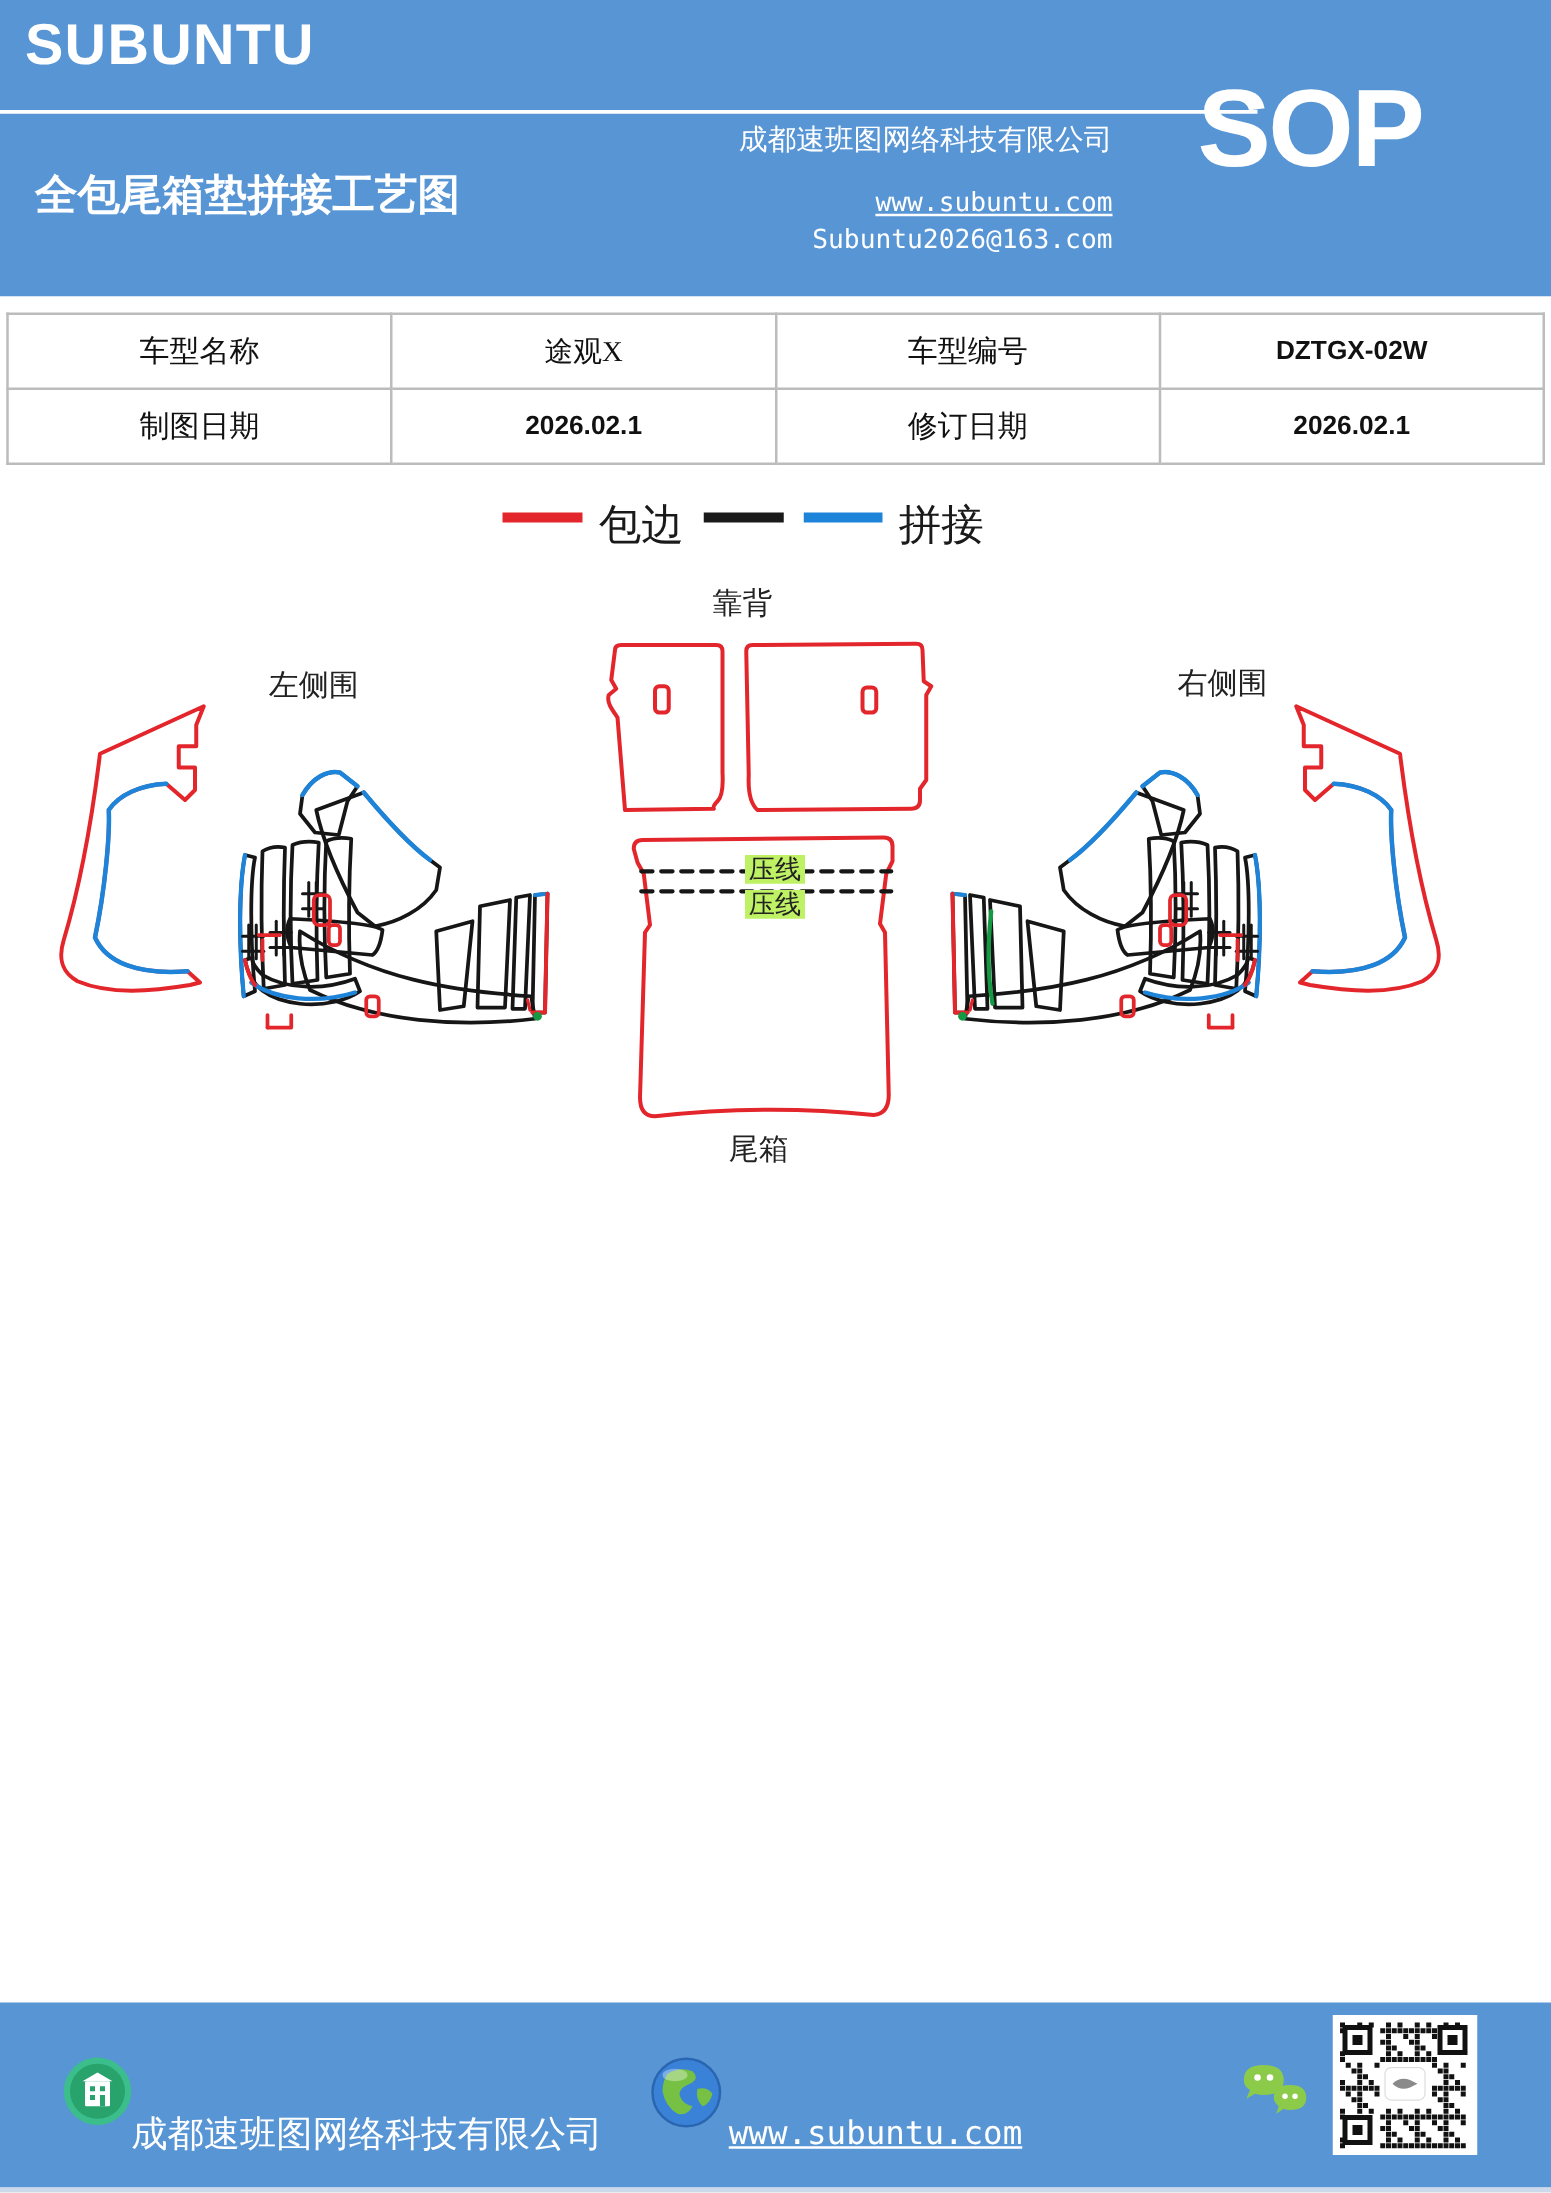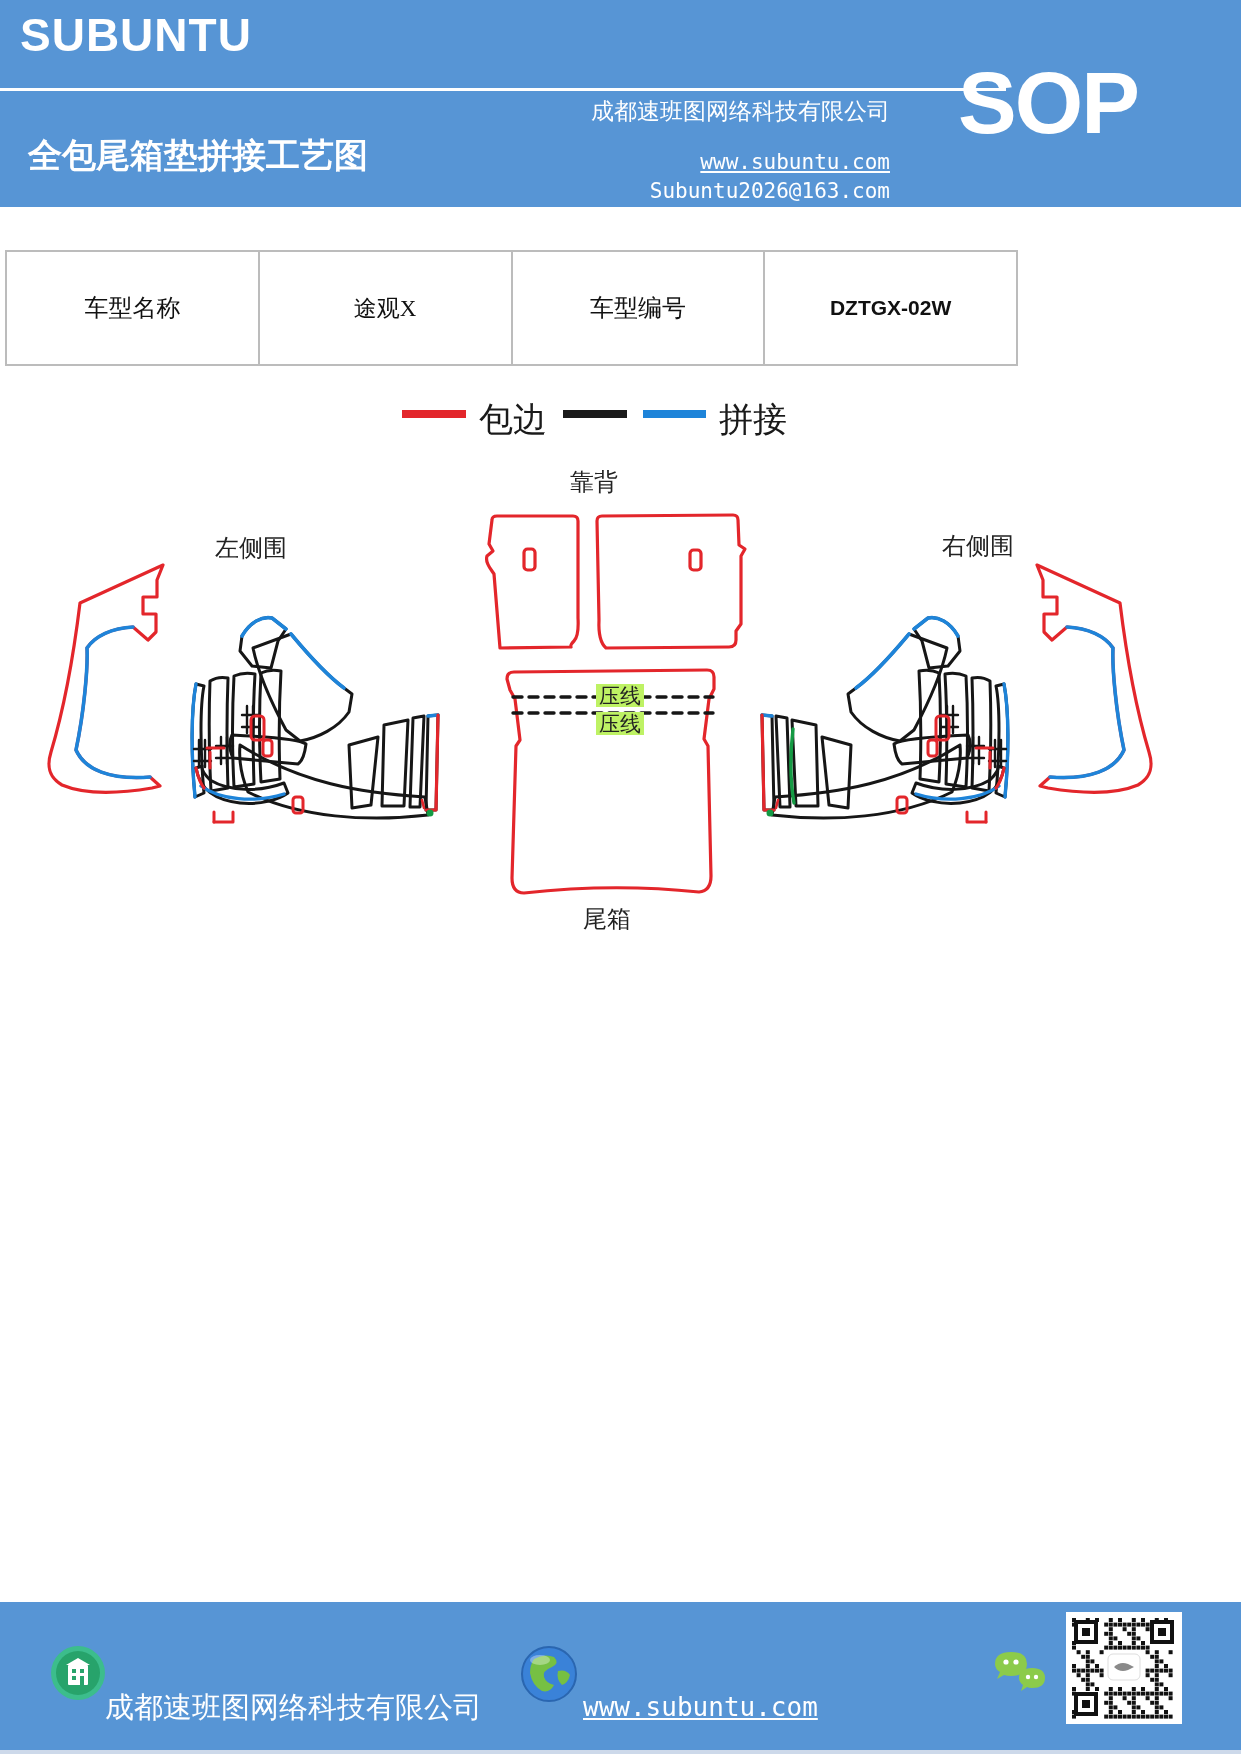--- a/index.html
+++ b/index.html
@@ -1,33 +1,33 @@
 <!DOCTYPE html>
 <html><head>
 <meta charset="utf-8">
 <style>
   html,body{margin:0;padding:0;background:#e8e8e8;}
   .page{position:relative;width:1241px;height:1754px;background:#ffffff;overflow:hidden;
         font-family:"Liberation Sans",sans-serif;}
   
-  .header{position:absolute;left:0;top:0;width:1241px;height:207px;background:#5795d5;}
+  .header{position:absolute;left:0;top:0;width:1241px;height:237px;background:#5795d5;}
   .logo{position:absolute;left:20px;top:8px;color:#fff;font-size:46px;font-weight:800;
         letter-spacing:1px;font-family:"Liberation Sans",sans-serif;}
   .header-rule{position:absolute;left:0;top:88px;width:1006px;height:3px;background:#fff;}
   .doc-title{position:absolute;left:28px;top:133px;color:#fff;font-size:34px;font-weight:700;}
   .hdr-company{position:absolute;top:96px;right:351px;color:#fff;font-size:23px;
         font-family:"Liberation Serif",serif;white-space:nowrap;}
   .hdr-site{position:absolute;top:150px;right:351px;color:#fff;font-size:21px;
         font-family:"DejaVu Sans Mono",monospace;text-decoration:underline;}
   .hdr-mail{position:absolute;top:179px;right:351px;color:#fff;font-size:21px;
         font-family:"DejaVu Sans Mono",monospace;}
   .sop{position:absolute;left:958px;top:52px;color:#fff;font-size:88px;font-weight:800;
         letter-spacing:-2px;}
   
-  .info-table{position:absolute;left:5px;top:250px;width:1013px;height:116px;
+  .info-table{position:absolute;left:5px;top:250px;width:1231px;height:116px;
         border-collapse:collapse;table-layout:fixed;}
   .info-table td{border:2px solid #bcbcbc;text-align:center;vertical-align:middle;height:56px;}
   .cell-label{font-family:"Liberation Serif",serif;font-size:24px;color:#111;}
   .cell-value{font-size:21px;font-weight:600;color:#111;}
   .cell-value-serif{font-family:"Liberation Serif",serif;font-size:23px;color:#111;}
   
   .swatch{position:absolute;height:8px;top:410px;}
   .legend-label{position:absolute;top:397px;font-size:34px;color:#1a1a1a;}
   
   .diagram-svg{position:absolute;left:0;top:430px;}
@@ -57,20 +57,26 @@
     <div class="sop">SOP</div>
   </div>
 
   <table class="info-table">
     <tbody>
         <tr>
       <td class="cell-label">车型名称</td>
       <td class="cell-value-serif">途观X</td>
       <td class="cell-label">车型编号</td>
       <td class="cell-value">DZTGX-02W</td>
+    </tr>
+    <tr>
+      <td class="cell-label">制图日期</td>
+      <td class="cell-value">2026.02.1</td>
+      <td class="cell-label">修订日期</td>
+      <td class="cell-value">2026.02.1</td>
     </tr>
   </tbody>
     </table>
 
   <div class="swatch" style="left:402px;width:64px;background:#e3262b;"></div>
   <div class="legend-label" style="left:479px;">包边</div>
   <div class="swatch" style="left:563px;width:64px;background:#1a1a1a;"></div>
   <div class="swatch" style="left:643px;width:63px;background:#1e84d9;"></div>
   <div class="legend-label" style="left:719px;">拼接</div>
 

